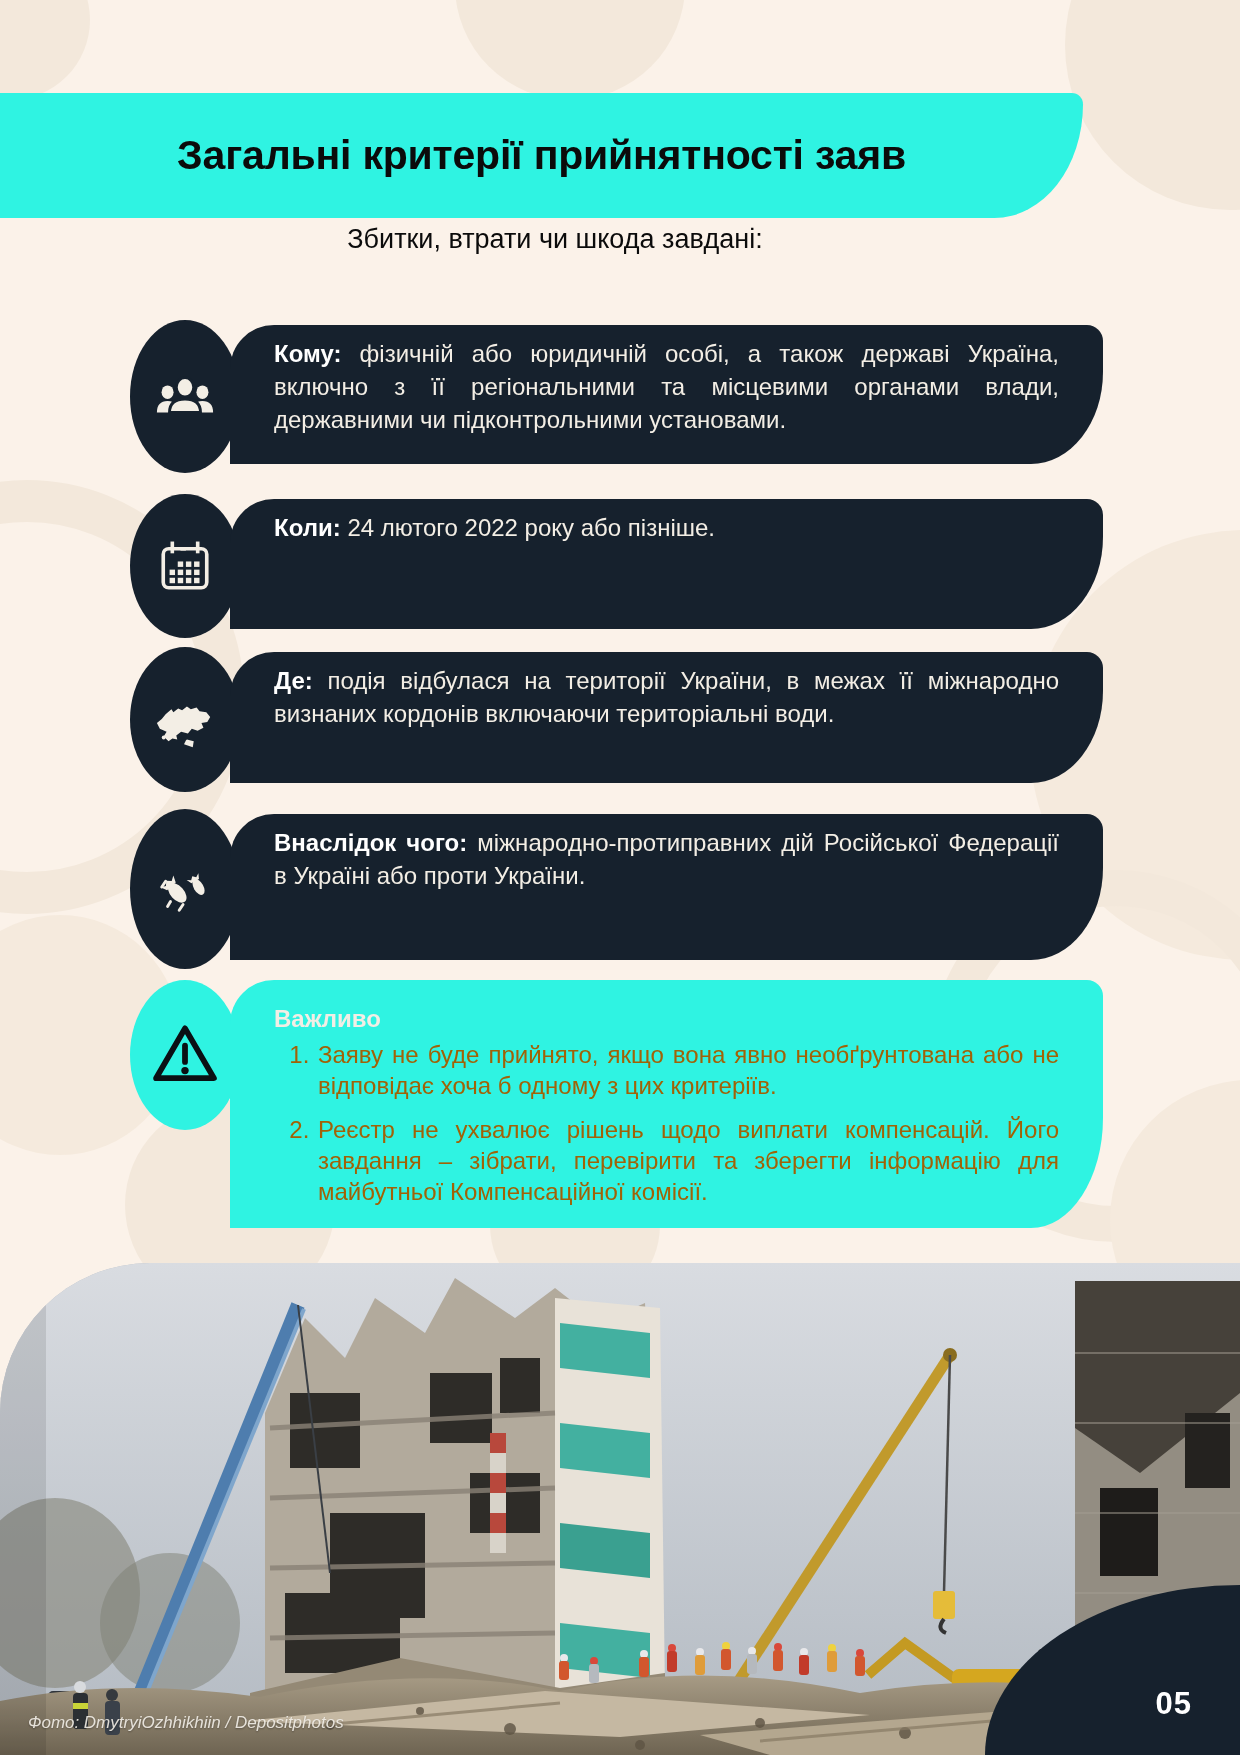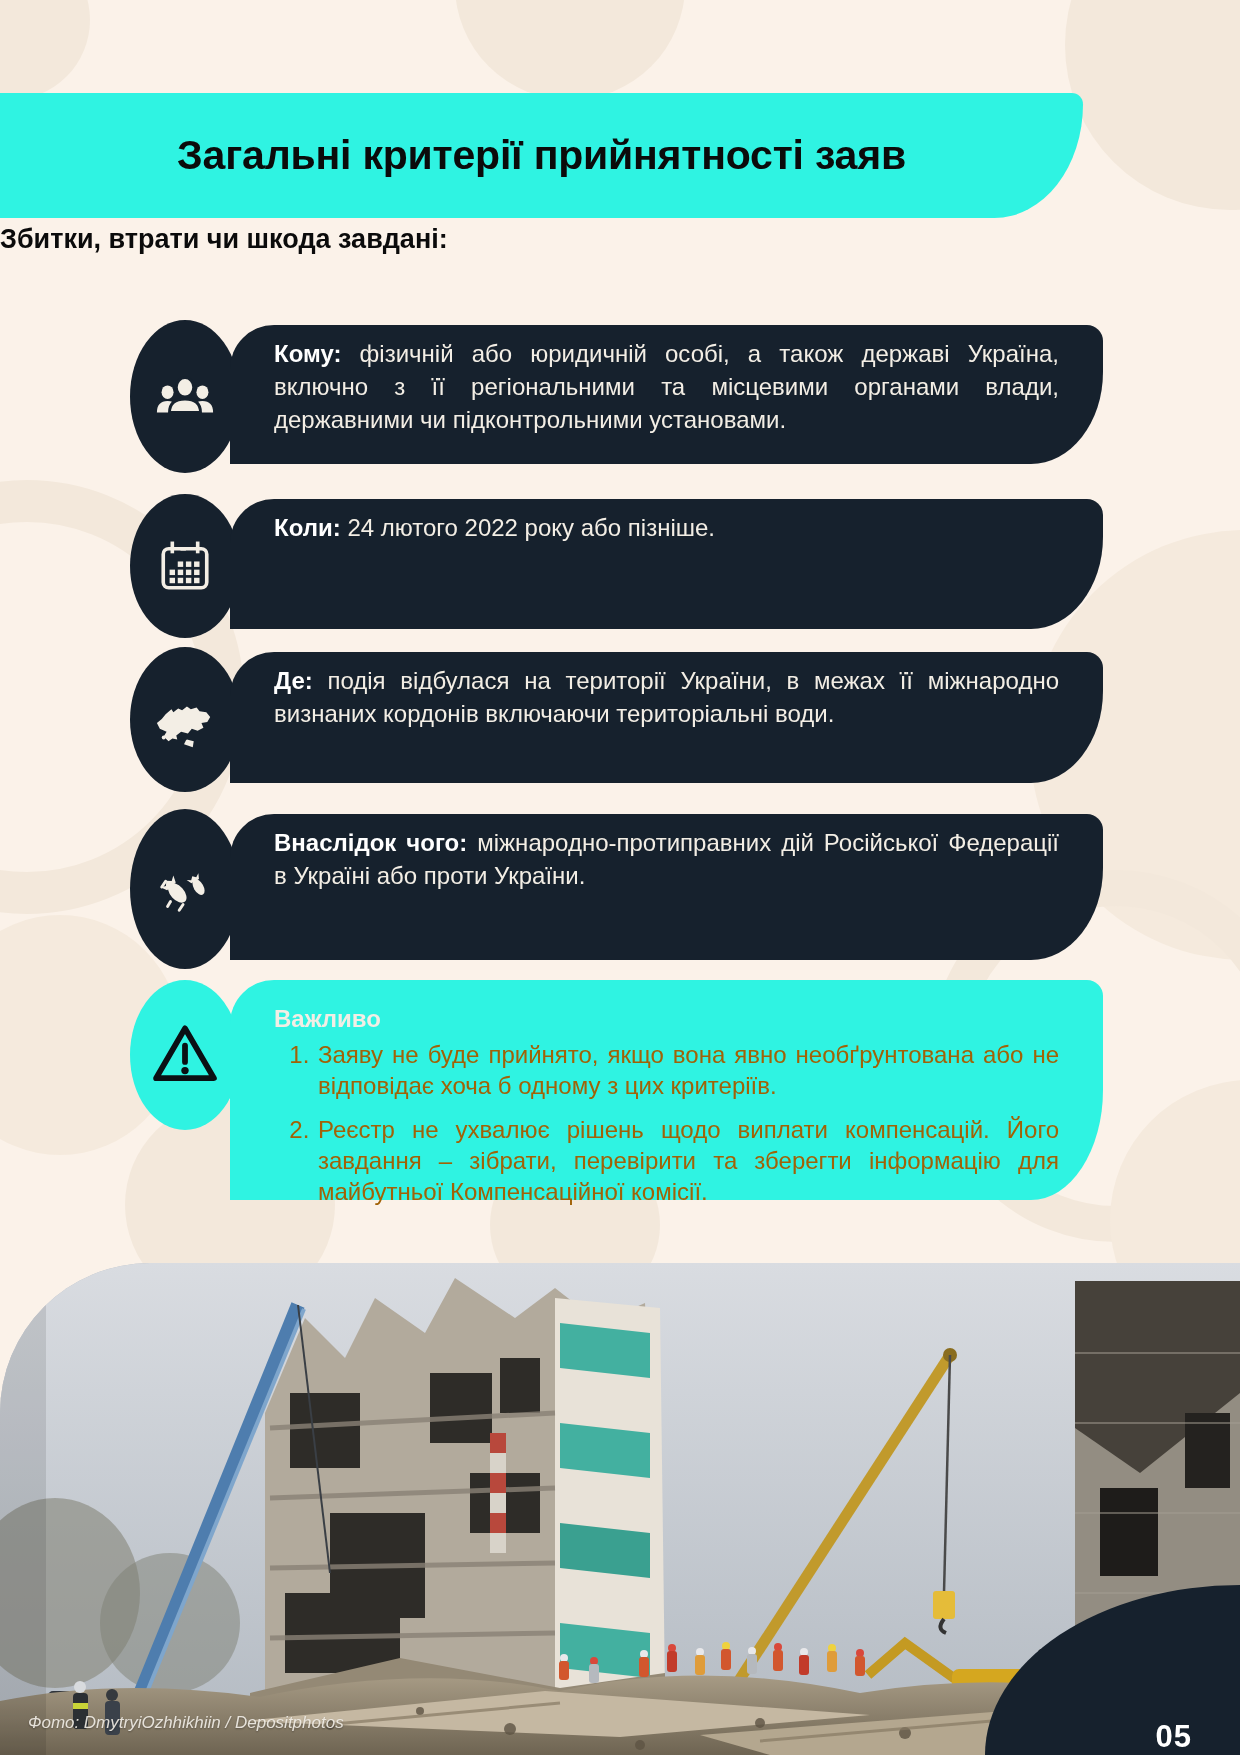--- a/index.html
+++ b/index.html
@@ -20,21 +20,21 @@
     background:var(--teal);
     border-radius:0 12px 0 0;
     border-bottom-right-radius:95px 122px;
     display:flex;align-items:center;justify-content:center;
   }
   .banner h1{
     margin:0;font-size:41px;font-weight:bold;color:#0B0B0B;letter-spacing:-0.2px;
   }
   .subtitle{
     position:absolute;top:224px;left:0;width:1110px;z-index:1;
-    text-align:left;font-size:27px;font-weight:bold;color:#0B0B0B;
+    text-align:center;font-size:27px;font-weight:normal;color:#0B0B0B;
   }
   
   .row{position:absolute;left:130px;width:973px;z-index:1;}
   .blob{
     position:absolute;left:0;top:-5px;bottom:-9px;width:110px;
     background:var(--navy);border-radius:50%;
     display:flex;align-items:center;justify-content:center;
   }
   .card{
     position:absolute;left:100px;right:0;top:0;bottom:0;
@@ -72,21 +72,21 @@
     position:absolute;left:28px;bottom:22px;z-index:3;
     font-size:17px;font-style:italic;color:#EFEBE4;opacity:.92;
     text-shadow:0 1px 2px rgba(0,0,0,.35);
   }
   .corner{
     position:absolute;right:0;bottom:0;width:255px;height:170px;z-index:2;
     background:var(--navy);
     border-top-left-radius:100% 100%;
   }
   .pagenum{
-    position:absolute;right:48px;bottom:0;z-index:3;
+    position:absolute;right:48px;bottom:33px;z-index:3;
     font-size:31px;font-weight:bold;color:#FFFFFF;letter-spacing:1px;
   }
   :root{--teal:#2FF3E2;--navy:#16212D;}
   .icon-svg{display:block;}
 </style>
 </head>
 <body>
 
 <div class="pattern">
   <div class="pat fill1" style="left:-70px;top:-60px;width:160px;height:160px;"></div>
@@ -187,21 +187,21 @@
         <line x1="26" y1="54" x2="30" y2="48"></line>
         <line x1="14" y1="50" x2="17" y2="45"></line>
       </g>
     </svg>
   </div>
   <div class="card">
     <p><b>Внаслідок чого:</b>&nbsp;<span>міжнародно-протиправних дій Російської Федерації в Україні або проти України.</span></p>
   </div>
 </section>
 
-<section class="row important" style="top:980px;height:220px;">
+<section class="row important" style="top:980px;height:248px;">
   <div class="blob">
     <svg class="icon-svg" width="74" height="74" viewBox="0 0 64 64" aria-hidden="true">
       <path d="M32 9 L57 52 L7 52 Z" fill="none" stroke="#0A1014" stroke-width="5" stroke-linejoin="round"></path>
       <line x1="32" y1="24" x2="32" y2="38" stroke="#0A1014" stroke-width="5" stroke-linecap="round"></line>
       <circle cx="32" cy="45.5" r="3.2" fill="#0A1014"></circle>
     </svg>
   </div>
   <div class="card">
     <div>
       <p class="imp-title">Важливо</p>

